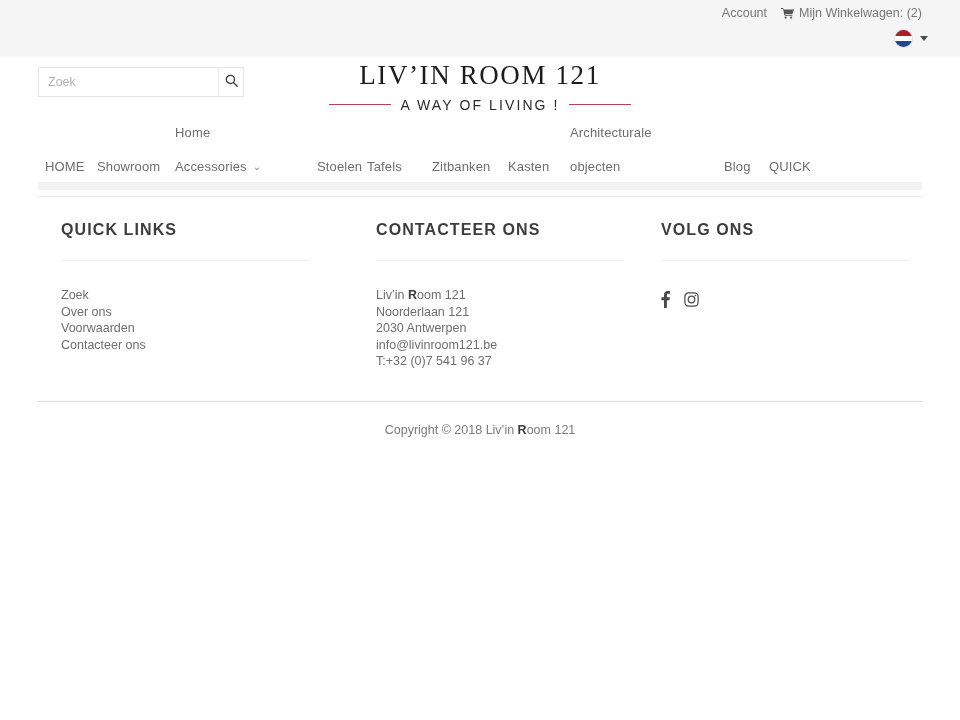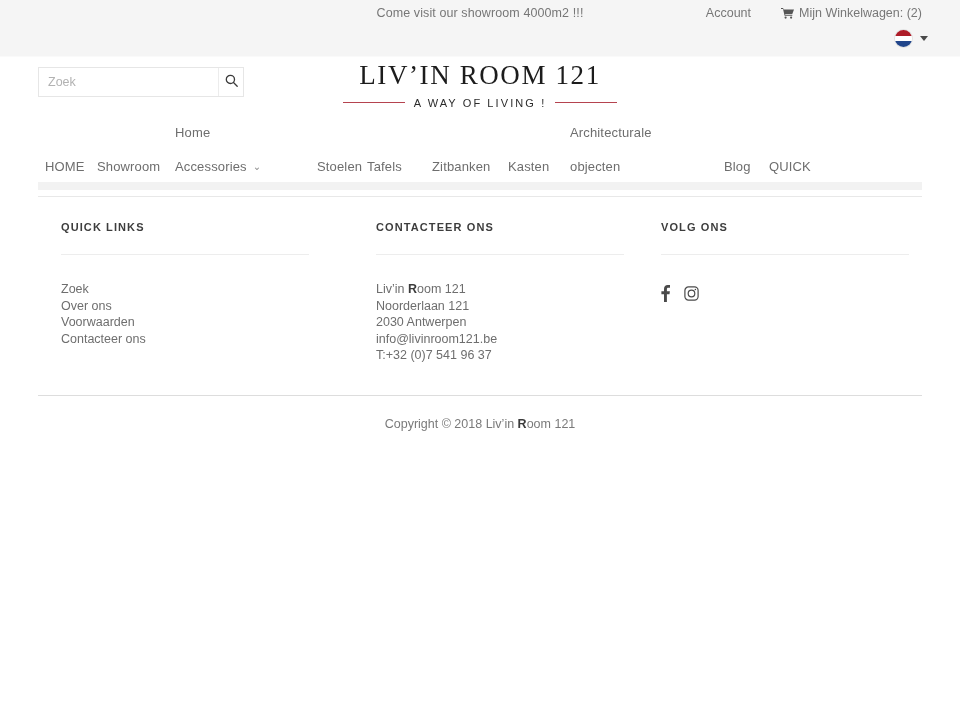--- a/index.html
+++ b/index.html
@@ -26,21 +26,21 @@
     text-align: center;
     font-size: 12.5px;
     color: #777777;
     letter-spacing: .1px;
   }
   .topbar-right {
     position: absolute;
     top: 6px; right: 38px;
     display: flex;
     align-items: center;
-    gap: 30px;
+    gap: 14px;
     font-size: 12.5px;
     color: #777777;
   }
   .topbar-right a { color: #777777; text-decoration: none; }
   .cart-link { display: inline-flex; align-items: center; gap: 5px; }
   .cart-icon { display: inline-block; width: 13px; height: 11px; position: relative; }
   .cart-icon svg { display: block; }
 
   .lang-switcher {
     position: absolute;
@@ -115,21 +115,21 @@
     display: flex;
     align-items: center;
     justify-content: center;
     gap: 9px;
   }
   .logo-rule {
     width: 62px; height: 1px;
     background: #b5434f;
   }
   .logo-tagline {
-    font-size: 11px;
+    font-size: 14px;
     letter-spacing: 2.1px;
     color: #2b2b2b;
     white-space: nowrap;
   }
 
   
   .nav-wrap {
     position: relative;
     height: 76px;
   }
@@ -177,21 +177,21 @@
     position: relative;
     margin: 0 38px;
     display: flex;
   }
   .footer-col { width: 293px; }
   .footer-col + .footer-col { margin-left: 0; }
   .footer-col.c2 { padding-left: 22px; }
   .footer-col.c3 { padding-left: 14px; }
 
   .footer-heading {
-    font-size: 11px;
+    font-size: 16px;
     letter-spacing: 1.1px;
     color: #3d3d3d;
     font-weight: 700;
     padding-left: 23px;
     padding-top: 6px;
   }
   .footer-underline {
     margin: 21px 0 0 23px;
     width: 248px; height: 1px;
     background: #ededed;
@@ -235,21 +235,20 @@
     font-size: 12.5px;
     color: #7a7a7a;
   }
 </style>
 </head>
 <body>
 
 <div class="page">
 
   <div class="topbar">
-    <div class="topbar-message">Come visit our showroom  4000m2 !!!</div>
 
     <div class="topbar-right">
       <a href="#">Account</a>
       <a href="#" class="cart-link">
         <span class="cart-icon">
           <svg width="13" height="11" viewBox="0 0 13 11" fill="#555">
             <path d="M0 0h2.1l.5 1.4H13l-1.7 4.5H4.1l.3.9h6.9v1H3.6L2 1H0z"></path>
             <circle cx="4.6" cy="9.6" r="1.1"></circle>
             <circle cx="10.1" cy="9.6" r="1.1"></circle>
           </svg>

